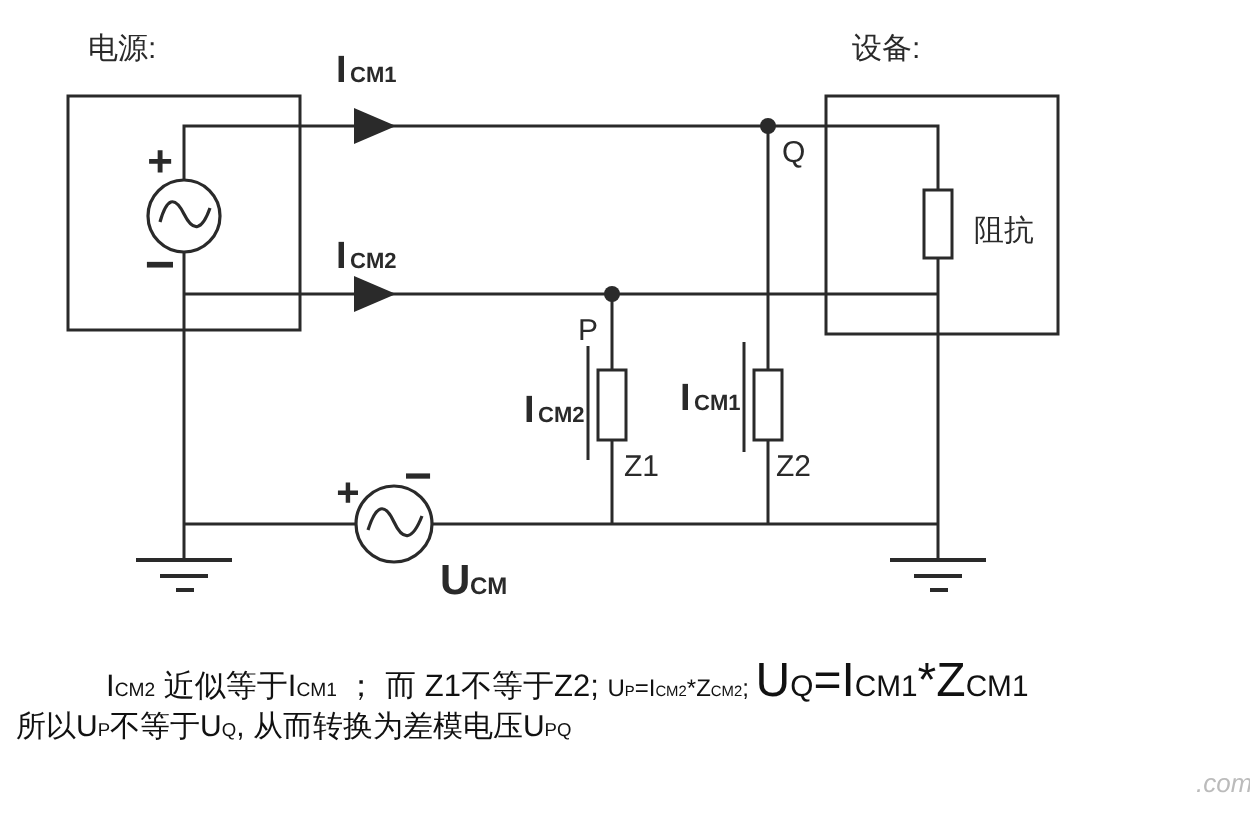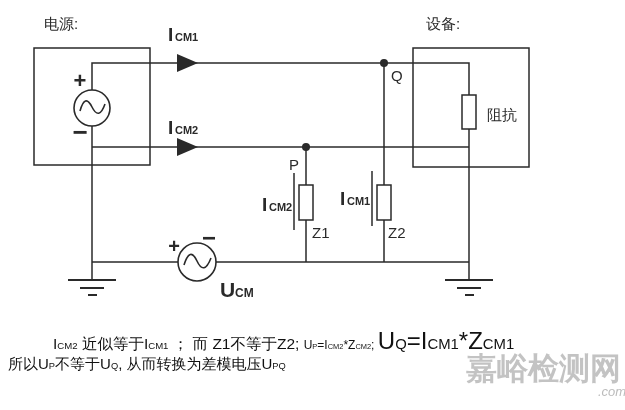--- a/index.html
+++ b/index.html
@@ -131,16 +131,15 @@
 
   <div class="caption">
     <div class="cap-line">
       <span class="seg-a"><span>I</span><span class="sub">CM2</span><span> 近似等于</span><span>I</span><span class="sub">CM1</span><span> ； 而 Z1不等于Z2; </span></span><span class="seg-b"><span>U</span><span class="sub">P</span><span>=</span><span>I</span><span class="sub">CM2</span><span>*</span><span>Z</span><span class="sub">CM2</span><span>; </span></span><span class="seg-c"><span>U</span><span class="sub">Q</span><span>=</span><span>I</span><span class="sub">CM1</span><span>*</span><span>Z</span><span class="sub">CM1</span></span>
     </div>
     <div class="cap-line cap-line2">
       <span>所以U</span><span class="sub">P</span><span>不等于U</span><span class="sub">Q</span><span>, 从而转换为差模电压U</span><span class="sub">PQ</span>
     </div>
   </div>
 
-  <div class="watermark">嘉峪检测网</div>
   <div class="watermark-suffix">.com</div>
 
 </div>
 
 </body></html>

